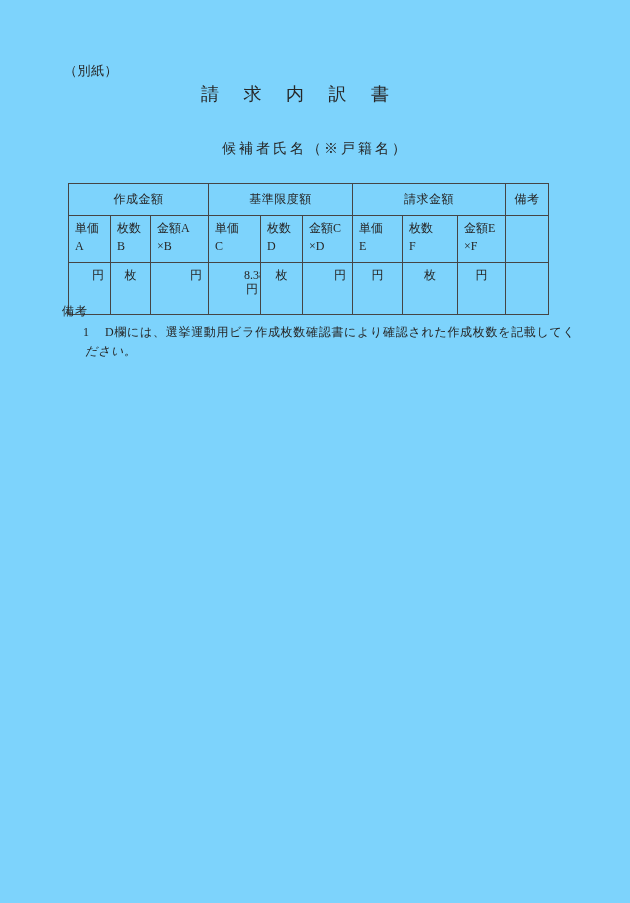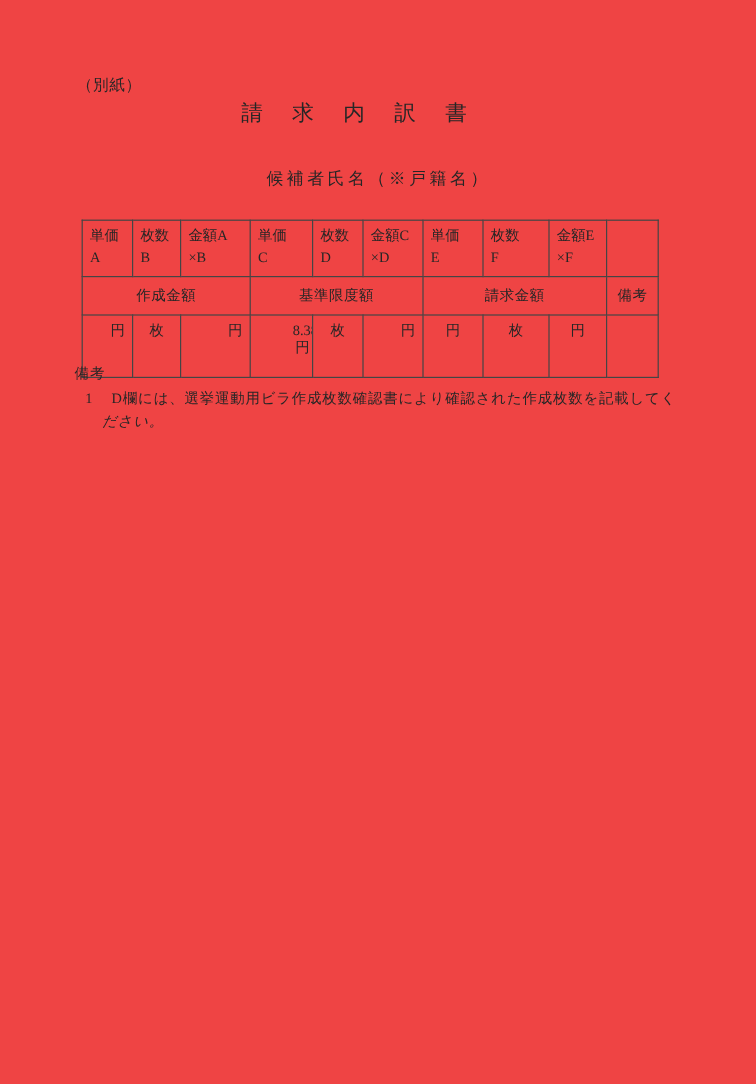--- a/index.html
+++ b/index.html
@@ -4,21 +4,21 @@
 <style>
   html, body {
     margin: 0;
     padding: 0;
     background: #e8e8e8;
   }
   .page {
     position: relative;
     width: 630px;
     height: 903px;
-    background: #ef4444;
+    background: #7dd3fc;
     font-family: "Liberation Serif", "DejaVu Serif", serif;
     color: #262626;
     overflow: hidden;
   }
   .attachment-note {
     position: absolute;
     left: 64px;
     top: 62px;
     font-size: 13px;
     letter-spacing: 0.5px;
@@ -88,21 +88,21 @@
     font-size: 12px;
     white-space: nowrap;
     letter-spacing: 0.7px;
   }
   .note-row .note-num {
     display: inline-block;
     width: 22px;
     letter-spacing: 0;
   }
   .note-row.cont { left: 85px; }
-  .nr1 { top: 324px; }
+  .nr1 { top: 324px; margin-left: 12px; }
   .nr2 { top: 343px; font-style: italic; }
   .nr3 { top: 361px; }
   .nr4 { top: 379px; }
 </style>
 </head>
 <body>
 
 <div class="page">
 
   <div class="attachment-note">（別紙）</div>
@@ -119,20 +119,26 @@
       <col style="width:52px">
         <col style="width:42px">
         <col style="width:50px">
       <col style="width:50px">
         <col style="width:55px">
         <col style="width:48px">
       <col style="width:43px">
     </colgroup>
     <tbody>
         <tr>
+      <td class="grp" colspan="3">作成金額</td>
+      <td class="grp" colspan="3">基準限度額</td>
+      <td class="grp" colspan="3">請求金額</td>
+      <td class="grp">備考</td>
+    </tr>
+    <tr>
       <td class="hdr">
         <span>単価</span>
         <span>A</span>
       </td>
       <td class="hdr">
         <span>枚数</span>
         <span>B</span>
       </td>
       <td class="hdr">
         <span>金額A</span>
@@ -158,26 +164,20 @@
         <span>枚数</span>
         <span>F</span>
       </td>
       <td class="hdr">
         <span>金額E</span>
         <span>×F</span>
       </td>
       <td class="hdr"></td>
     </tr>
     <tr>
-      <td class="grp" colspan="3">作成金額</td>
-      <td class="grp" colspan="3">基準限度額</td>
-      <td class="grp" colspan="3">請求金額</td>
-      <td class="grp">備考</td>
-    </tr>
-    <tr>
       <td class="val al-r">円</td>
       <td class="val al-c">枚</td>
       <td class="val al-r">円</td>
       <td class="val al-r pr2">8.38円</td>
       <td class="val al-c">枚</td>
       <td class="val al-r">円</td>
       <td class="val al-c">円</td>
       <td class="val al-c">枚</td>
       <td class="val al-c">円</td>
       <td class="val"></td>

